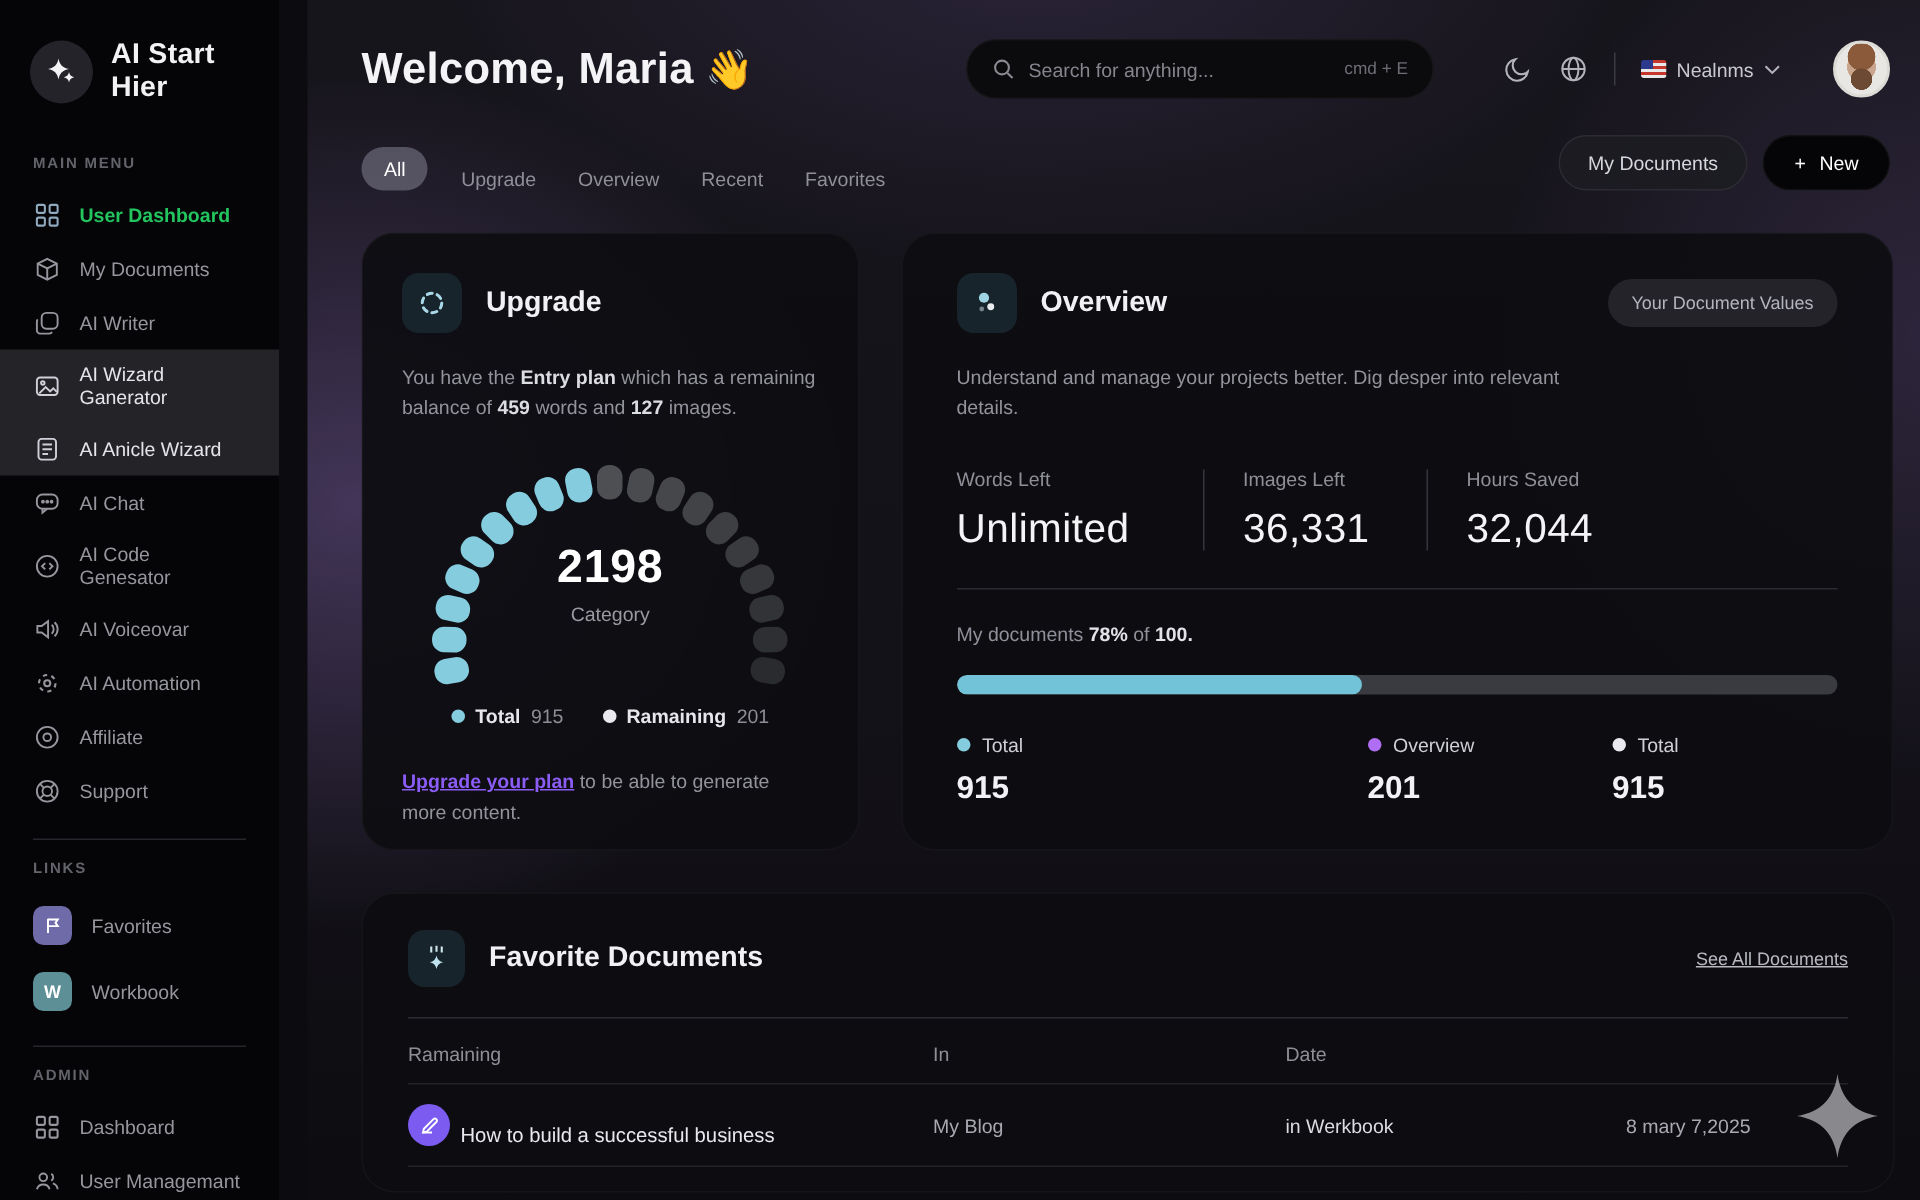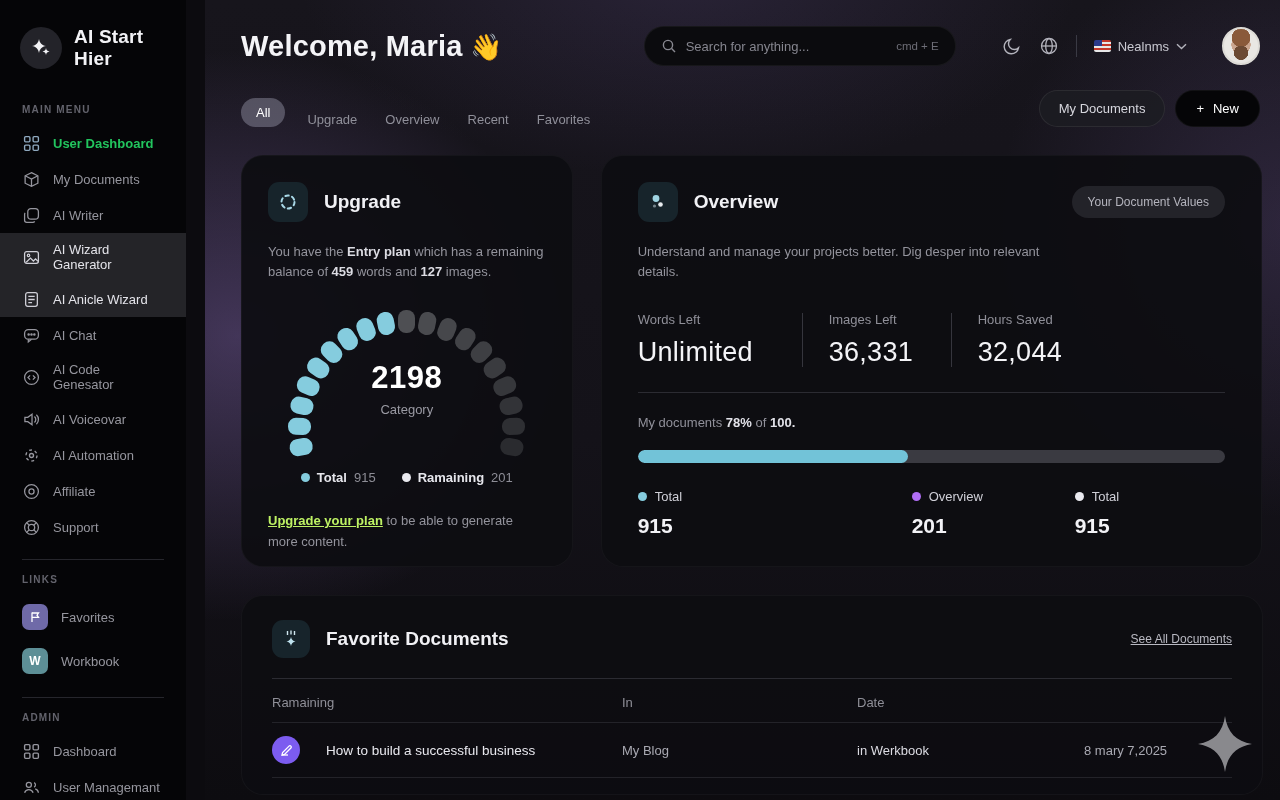--- a/index.html
+++ b/index.html
@@ -93,21 +93,21 @@
     margin-left:-8.5px; margin-top:-11.5px; border-radius:8px; }
   .gauge-center { position:absolute; left:0; right:0; top:56px; text-align:center; }
   .gauge-value { font-size:31px; font-weight:700; color:#fff; letter-spacing:.5px; }
   .gauge-label { font-size:13px; color:#9a9aa3; margin-top:6px; }
   .legend-row { display:flex; justify-content:center; gap:26px; margin-top:14px; }
   .legend-item { display:flex; align-items:center; gap:7px; font-size:13px; }
   .legend-dot { width:9px; height:9px; border-radius:50%; flex:none; }
   .legend-item .ll { color:#e6e6ec; font-weight:600; }
   .legend-item .lv { color:#8d8d96; }
   .upgrade-foot { margin-top:26px; font-size:13px; color:#93939c; line-height:1.6; }
-  .upgrade-foot a { color:#bef264; text-decoration:underline; font-weight:600; }
+  .upgrade-foot a { color:#8b5cf6; text-decoration:underline; font-weight:600; }
   
   .stats-row { display:flex; align-items:center; margin-top:30px; }
   .stat { padding-right:26px; }
   .stat-label { font-size:13px; color:#8f8f98; }
   .stat-value { font-size:27px; font-weight:400; color:#f4f4f7; margin-top:10px; letter-spacing:.3px; }
   .stat-div { width:1px; height:54px; background:#35353d; margin-right:26px; }
   .ov-divider { border:none; border-top:1px solid #2b2b32; margin-top:24px; }
   .progress-text { margin-top:22px; font-size:13px; color:#90909a; }
   .progress-text b { color:#e2e2e9; font-weight:600; }
   .progress-track { margin-top:20px; height:13px; border-radius:7px; background:#3a3a41;
@@ -119,21 +119,21 @@
   .ov-leg-val { font-size:21px; font-weight:700; color:#f2f2f6; margin-top:10px; }
   
   .fav-card { margin:28px 18px 0 36px; width:1022px; height:200px; padding:24px 30px; }
   .fav-head { display:flex; align-items:center; gap:16px; }
   .see-all { margin-left:auto; font-size:12px; color:#b9b9c2; text-decoration:underline; cursor:pointer; }
   .fav-divider { border:none; border-top:1px solid #2b2b32; margin-top:20px; }
   .fav-grid { display:grid; grid-template-columns: 350px 235px 227px 1fr; align-items:center; }
   .fav-grid.head-row { padding:16px 0 12px 0; }
   .col-h { font-size:13px; color:#8f8f98; }
   .fav-row { padding:13px 0; border-top:1px solid #232329; border-bottom:1px solid #232329; }
-  .doc-cell { display:flex; align-items:center; gap:26px; font-size:13.5px; color:#e8e8ee; }
+  .doc-cell { display:flex; align-items:flex-end; gap:7px; font-size:13.5px; color:#e8e8ee; }
   .doc-ic { width:28px; height:28px; border-radius:50%; background:#7c5cf0; color:#fff;
     display:flex; align-items:center; justify-content:center; font-size:13px; flex:none; }
   .cell { font-size:13px; color:#a9a9b2; }
   .cell.strong { color:#dcdce3; }
   .sparkle-dec { position:absolute; left:1198px; top:716px; z-index:9; opacity:.8; }
   svg.ic { display:block; }
 </style>
 </head>
 <body>
 

